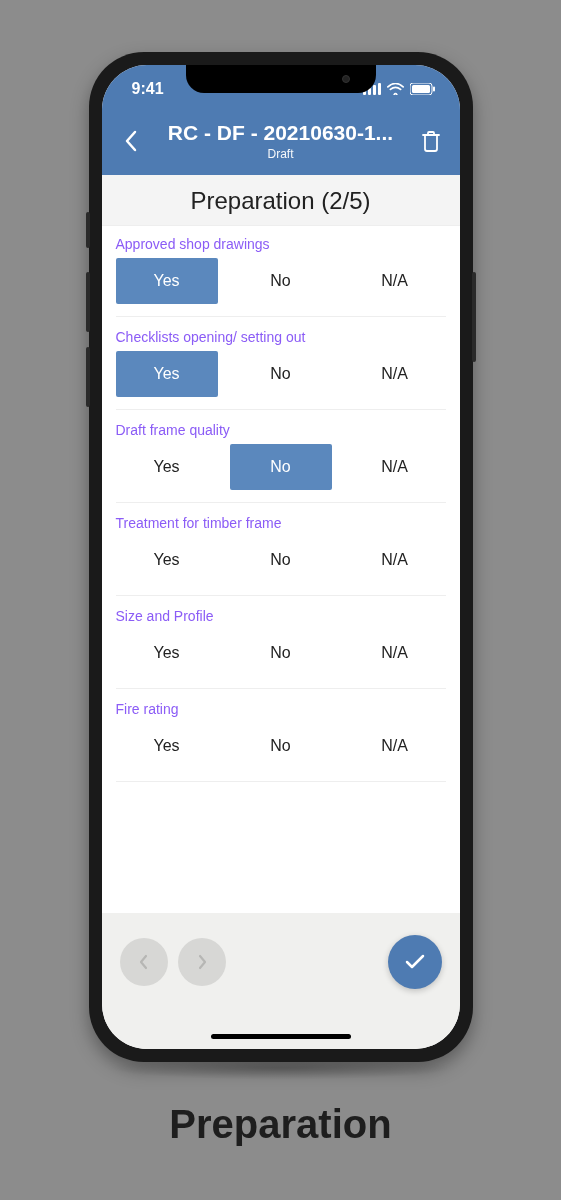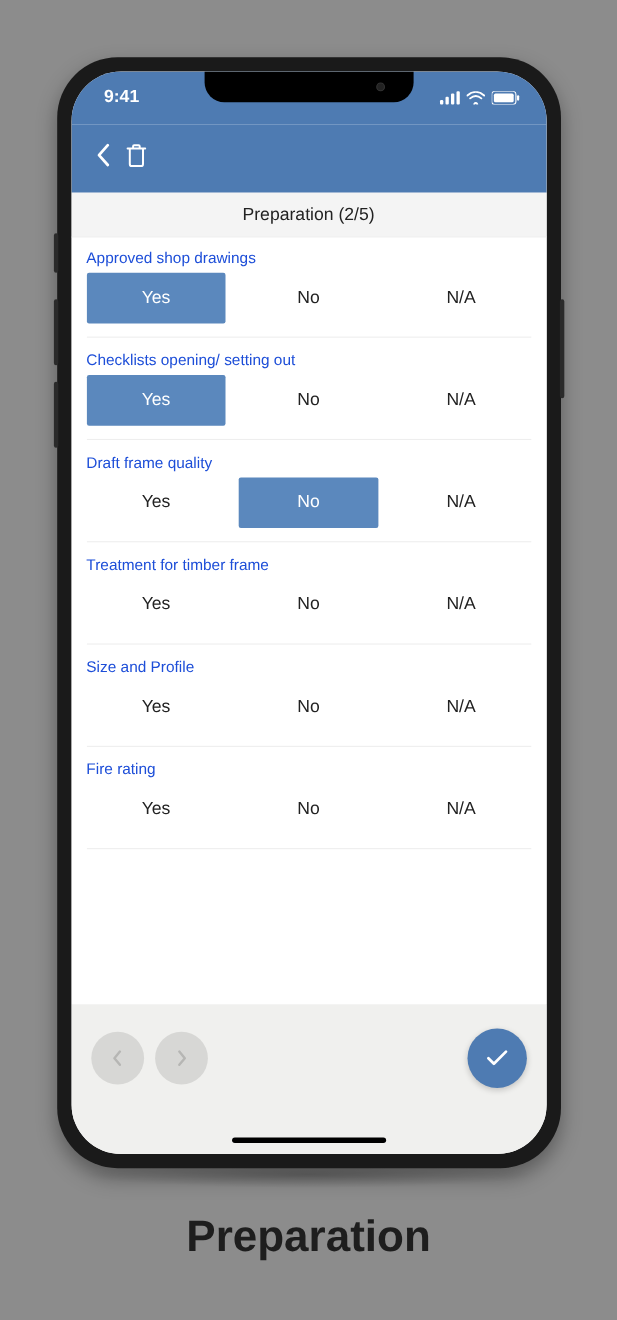--- a/index.html
+++ b/index.html
@@ -11,21 +11,21 @@
       background: #8c8c8c;
       font-family: -apple-system, BlinkMacSystemFont, 'Segoe UI', Arial, sans-serif;
       display: flex;
       flex-direction: column;
       align-items: center;
       width: 561px;
       height: 1200px;
     }
     .phone-frame {
       margin-top: 52px;
-      width: 458px;
+      width: 384px;
       height: 1010px;
       background: #1a1a1a;
       border-radius: 55px;
       padding: 13px;
       box-shadow: 0 8px 18px rgba(0,0,0,0.35);
       position: relative;
     }
     .phone-shadow {
       position: absolute;
       bottom: -18px;
@@ -121,34 +121,34 @@
     }
     .trash-btn {
       width: 30px; height: 40px;
       display: flex; align-items: center; justify-content: center;
       cursor: pointer;
     }
     .section-title-bar {
       background: #f4f4f4;
       text-align: center;
       padding: 12px 0 10px;
-      font-size: 16px;
+      font-size: 24px;
       color: #222;
       border-bottom: 1px solid #eee;
     }
     .checklist {
       flex: 1;
       background: #fff;
       overflow: hidden;
     }
     .item {
       padding: 10px 14px 2px;
     }
     .item-label {
-      color: #1d4ed8;
+      color: #8b5cf6;
       font-size: 14px;
       margin-bottom: 6px;
     }
     .options {
       display: grid;
       grid-template-columns: 1fr 1fr 1fr;
       gap: 12px;
       border-bottom: 1px solid #eee;
       padding-bottom: 12px;
     }
@@ -242,20 +242,24 @@
         </span>
       </div>
     </div>
 
     <div class="app-header">
       <div class="back-btn">
         <svg width="14" height="22" viewBox="0 0 14 22">
             <path d="M11 2 L3 11 L11 20" fill="none" stroke="#fff" stroke-width="2.5" stroke-linecap="round" stroke-linejoin="round"></path>
           </svg>
       </div>
+      <div class="header-center">
+        <div class="header-title">RC - DF - 20210630-1...</div>
+        <div class="header-sub">Draft</div>
+      </div>
       <div class="trash-btn">
         <svg width="20" height="22" viewBox="0 0 20 22">
           <path d="M2 5 h16 M7 5 V3 a1 1 0 0 1 1-1 h4 a1 1 0 0 1 1 1 V5 M4 5 v14 a2 2 0 0 0 2 2 h8 a2 2 0 0 0 2-2 V5" fill="none" stroke="#fff" stroke-width="1.8" stroke-linecap="round"></path>
         </svg>
       </div>
     </div>
 
     <div class="section-title-bar">Preparation (2/5)</div>
 
     <div class="checklist" id="checklist">

